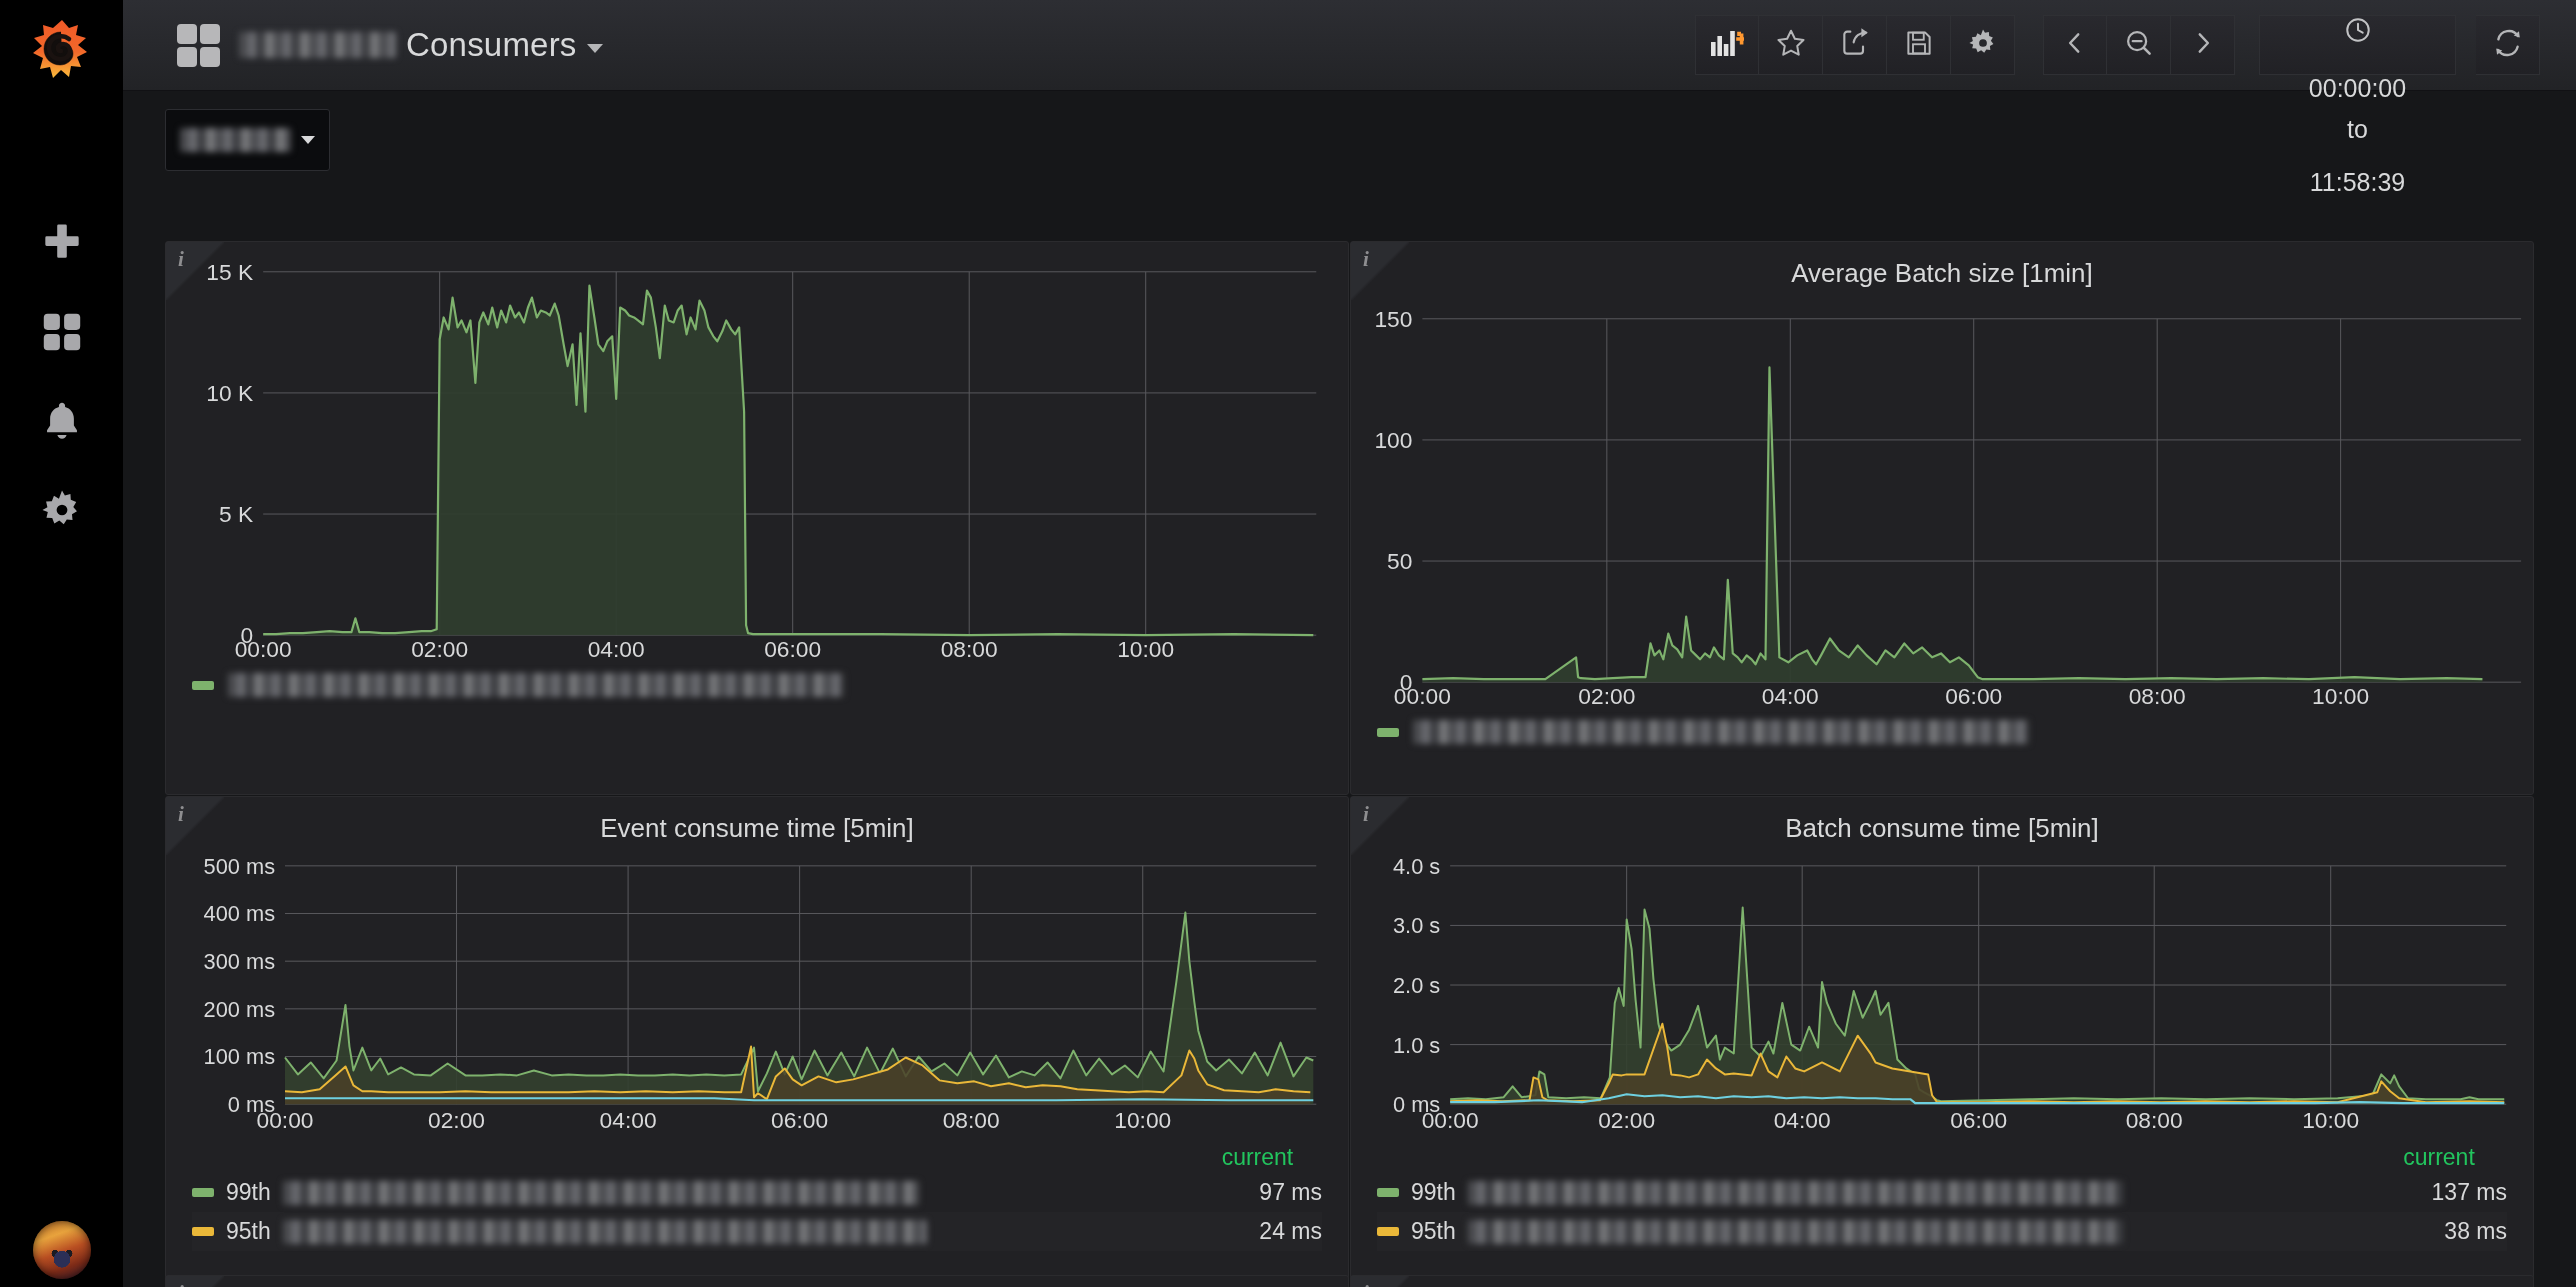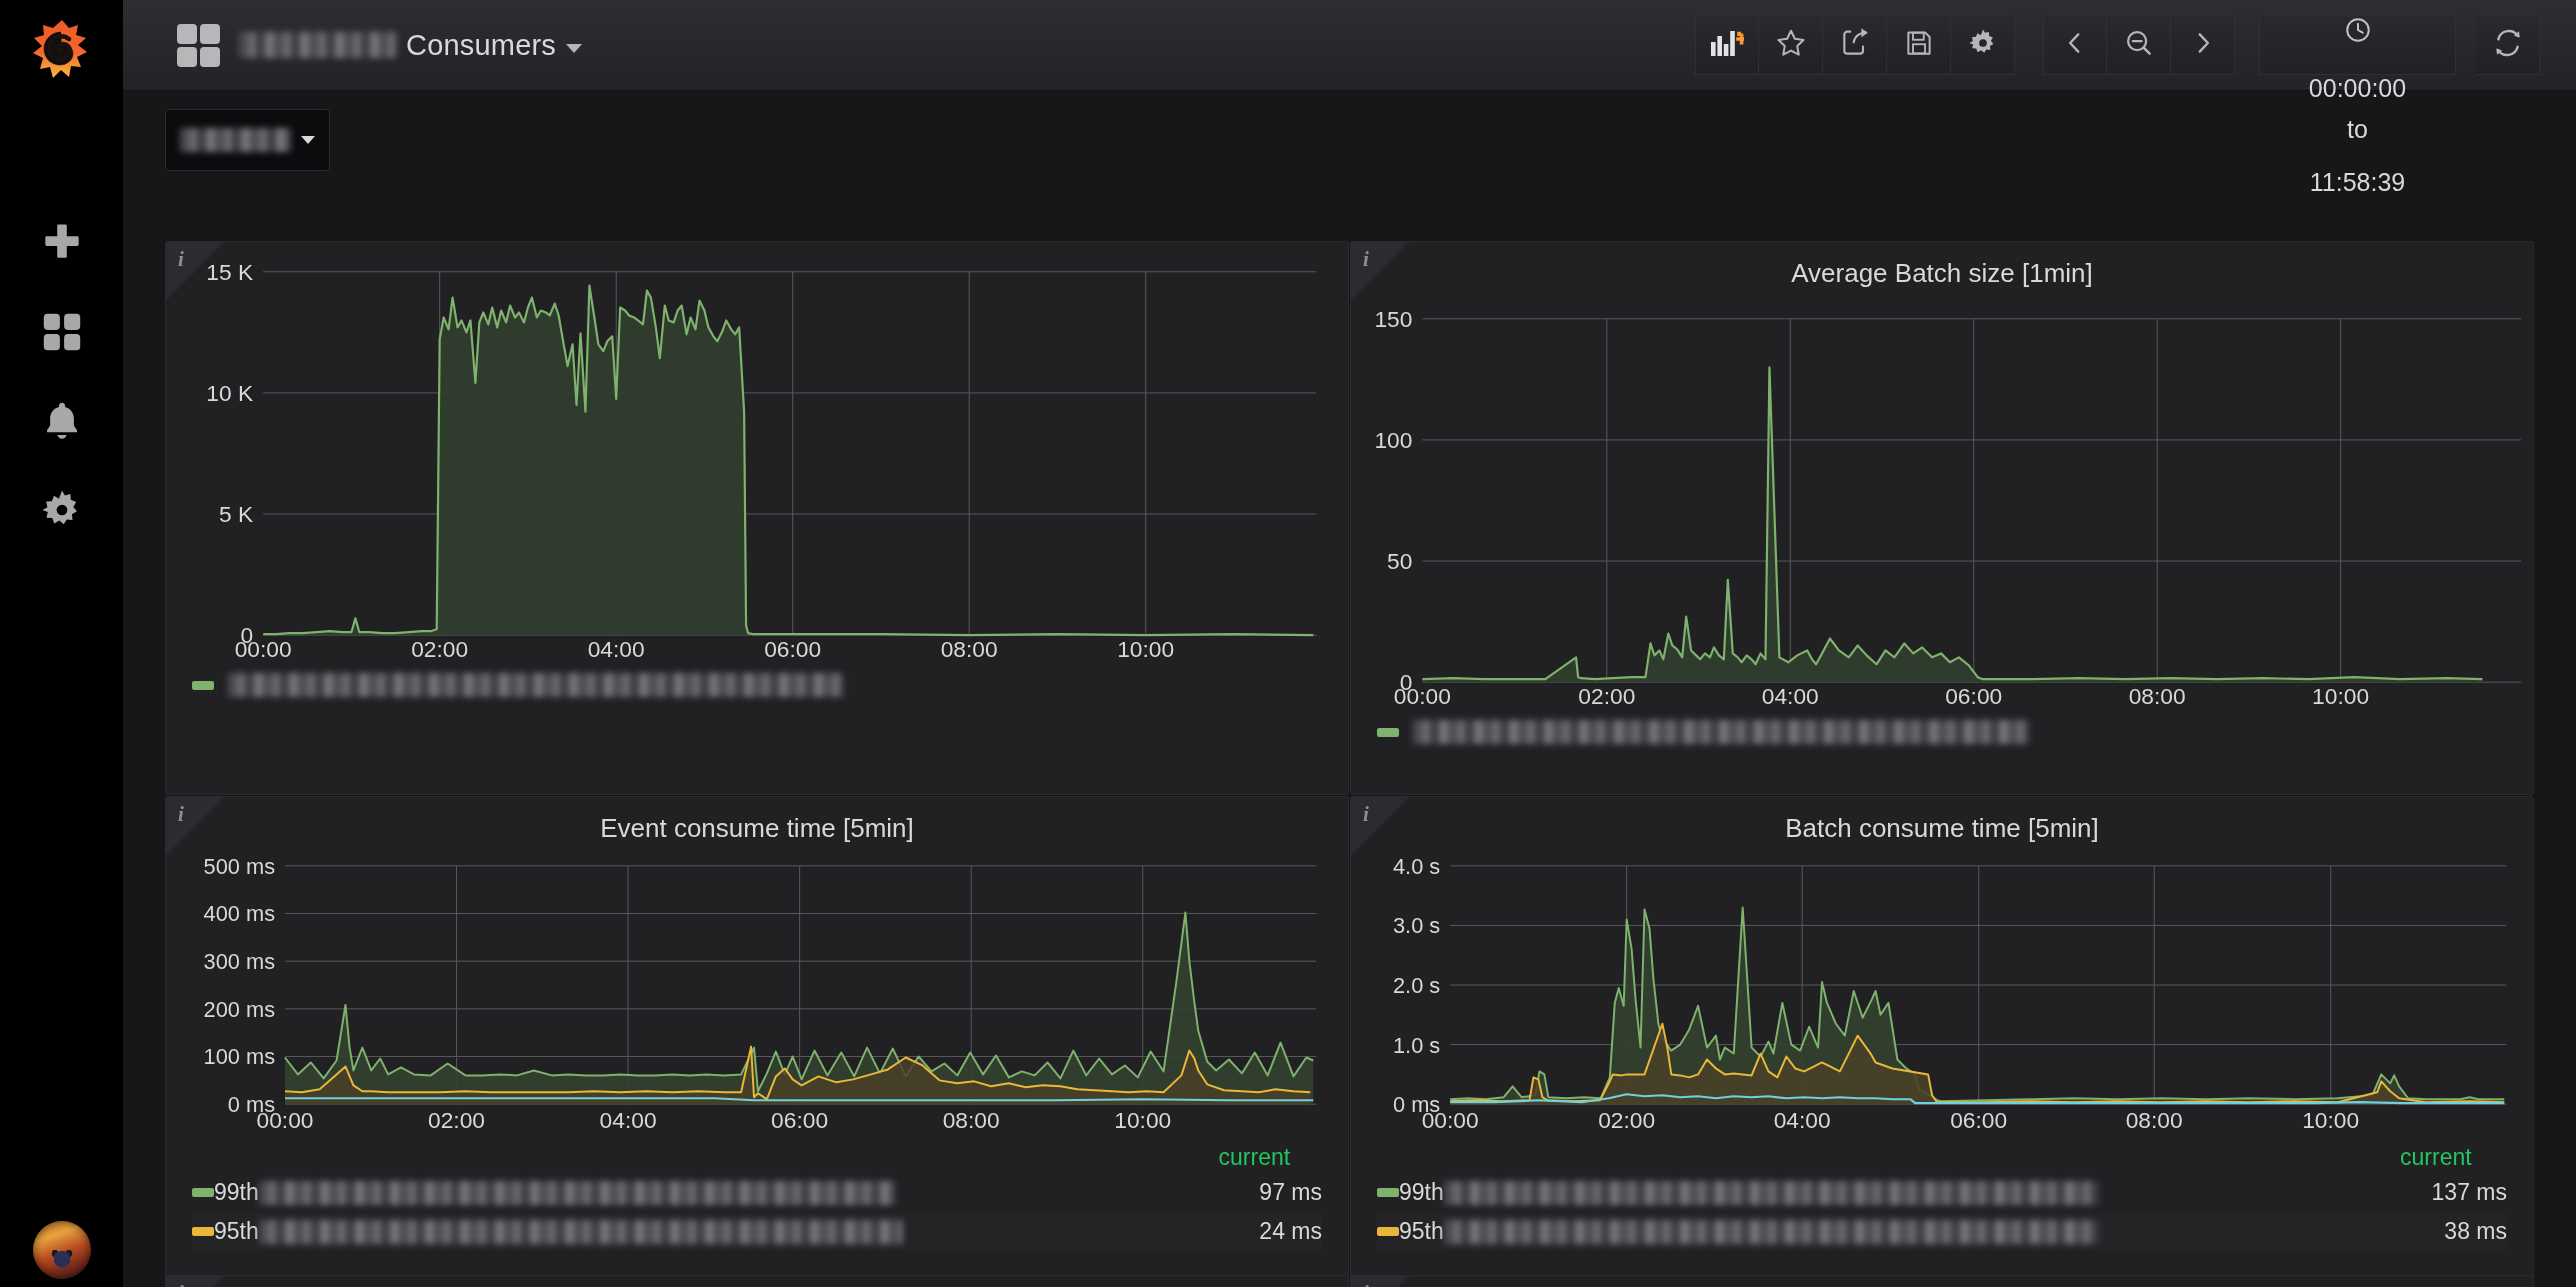--- a/index.html
+++ b/index.html
@@ -43,21 +43,21 @@
   #nav-left { display: flex; align-items: center; padding-left: 52px; }
   #dash-grid-icon { display: flex; margin-right: 18px; cursor: pointer; }
   .g-sq { width: 20px; height: 20px; background: #b7b7b9; border-radius: 4px; margin: 1.5px; }
   .g-row { display: flex; }
   .blur-text {
     display: inline-block; vertical-align: middle;
     background: repeating-linear-gradient(90deg,#4b4c50 0 9px,#6a6b70 9px 17px,#3c3d41 17px 26px,#757679 26px 35px);
     filter: blur(3.2px); border-radius: 2px;
   }
   #dash-title {
-    font-size: 29px; color: #d8d9da; font-weight: 400; letter-spacing: 0.2px;
+    font-size: 33px; color: #d8d9da; font-weight: 400; letter-spacing: 0.2px;
     display: flex; align-items: center; gap: 10px; cursor: pointer;
   }
   #title-caret { width: 0; height: 0; border-left: 8px solid transparent; border-right: 8px solid transparent; border-top: 9px solid #b5b6b8; margin-top: 6px; }
   #nav-right { margin-left: auto; display: flex; align-items: center; padding-right: 36px; gap: 0; }
   .nav-btn {
     width: 64px; height: 60px;
     display: flex; align-items: center; justify-content: center;
     background: linear-gradient(180deg,#29292e 0%,#212125 100%);
     border: 1px solid #2f3034; border-left: none;
     cursor: pointer;
@@ -104,21 +104,21 @@
     cursor: pointer; font-weight: 400;
   }
   .graph-area { position: relative; width: 100%; }
   .graph-area svg { display: block; width: 100%; height: 100%; }
   .legend { padding: 0 26px; }
   .legend-simple { display: flex; align-items: center; gap: 14px; padding-top: 14px; }
   .swatch { width: 22px; height: 9px; border-radius: 2px; flex: 0 0 auto; }
   .legend-table { width: 100%; border-collapse: collapse; margin-top: 6px; }
   .legend-table td, .legend-table th { padding: 6px 0; font-size: 23px; color: #d8d9da; font-weight: 400; }
   .legend-table th.cur { text-align: left; color: #22c55e; font-size: 23px; padding-bottom: 2px; }
-  .lg-name { display: flex; align-items: center; }
+  .lg-name { display: flex; align-items: center; gap: 12px; }
   .lg-val { text-align: right; white-space: nowrap; color: #d8d9da; }
   .legend-row-alt td { background: #242427; }
 </style>
 </head>
 <body>
 
 <div id="sidebar">
   <div id="brand-logo">
     <svg width="62" height="66" viewBox="0 0 62 66">
       <defs>

